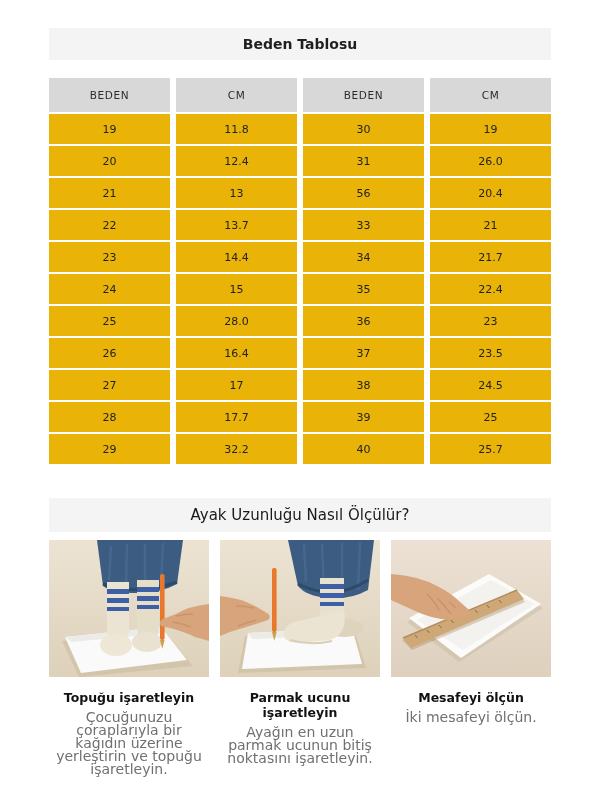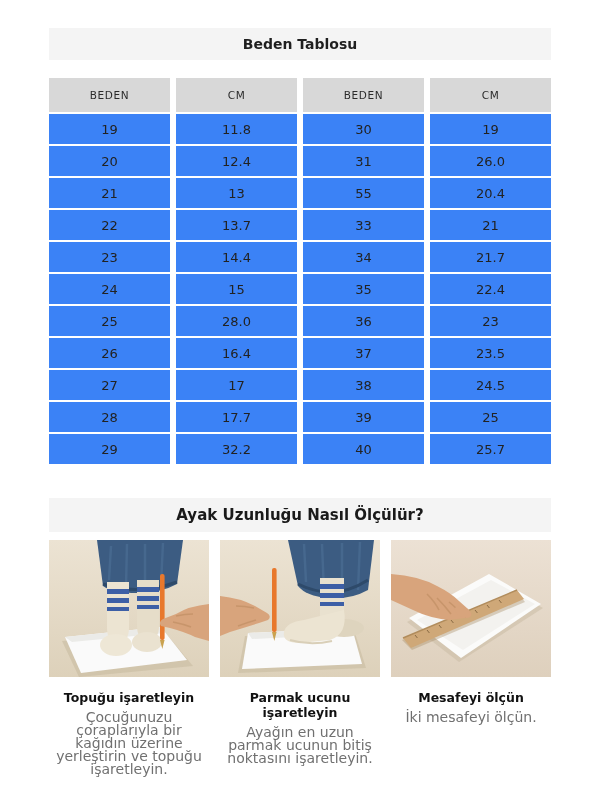--- a/index.html
+++ b/index.html
@@ -21,29 +21,29 @@
     margin-top:18px;
     display:grid; grid-template-columns:repeat(4,1fr);
     column-gap:6px; row-gap:2px;
   }
   .size-table .th {
     height:34px; background:#d8d8d8;
     display:flex; align-items:center; justify-content:center;
     font-size:10.5px; color:#2b2b2b; letter-spacing:0.6px;
   }
   .size-table .td {
-    height:30px; background:#3b82f6;
-    display:flex; align-items:center; justify-content:center;
-    font-size:13px; color:#222222;text-align:right;
+    height:30px; background:#eab308;
+    display:flex; align-items:center; justify-content:center;
+    font-size:11px; color:#222222;text-align:right;
   }
 
   .banner2 {
     margin-top:34px; height:34px; background:#f4f4f4;
     display:flex; align-items:center; justify-content:center;
-    font-weight:bold; font-size:15px; color:#1a1a1a;
+    font-weight:normal; font-size:15px; color:#1a1a1a;
   }
 
   .photos { margin-top:8px; display:flex; gap:11px; }
   .photo { width:160px; height:137px; }
   .photo svg { display:block; }
 
   .captions { margin-top:13px; display:flex; gap:11px; }
   .caption { width:160px; text-align:center; }
   .caption .cap-title { font-size:12.5px; font-weight:bold; color:#111111; margin:0 0 6px 0; }
   .caption .cap-desc { font-size:14px; line-height:13px; color:#707070; margin:0; padding:0 2px; }
@@ -68,21 +68,21 @@
       <div class="td">19</div>
       <div class="td">11.8</div>
       <div class="td">30</div>
       <div class="td">19</div>
       <div class="td">20</div>
       <div class="td">12.4</div>
       <div class="td">31</div>
       <div class="td">26.0</div>
       <div class="td">21</div>
       <div class="td">13</div>
-      <div class="td">55</div>
+      <div class="td">56</div>
       <div class="td">20.4</div>
       <div class="td">22</div>
       <div class="td">13.7</div>
       <div class="td">33</div>
       <div class="td">21</div>
       <div class="td">23</div>
       <div class="td">14.4</div>
       <div class="td">34</div>
       <div class="td">21.7</div>
       <div class="td">24</div>

